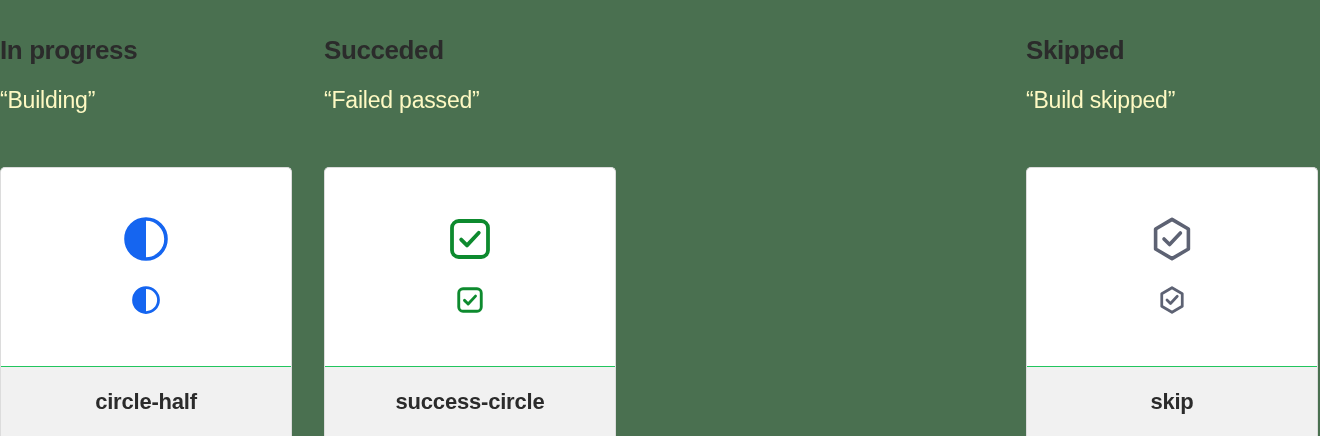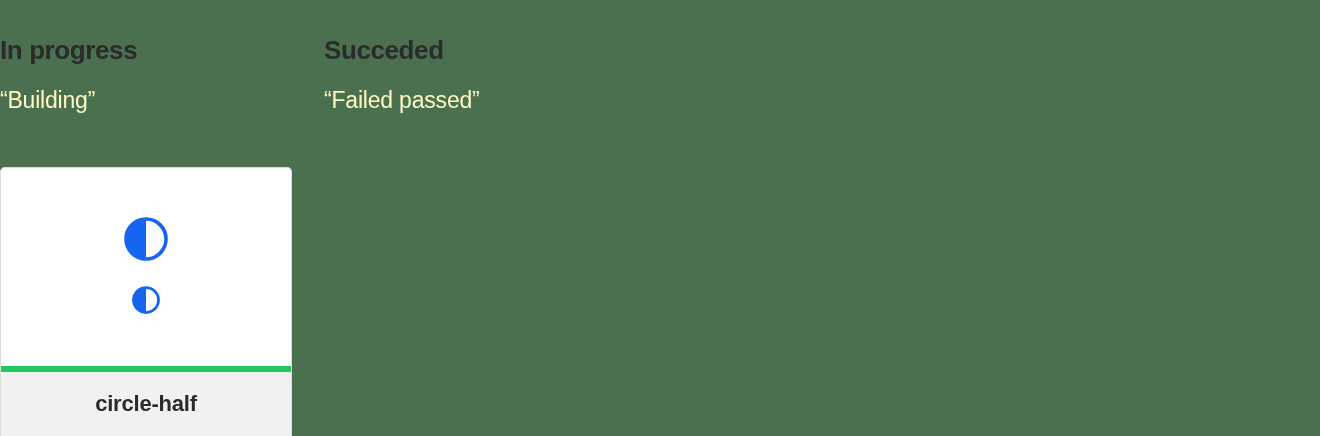--- a/index.html
+++ b/index.html
@@ -92,21 +92,21 @@
     justify-content: center;
   }
   .icon-slot.big  { width: 48px; height: 48px; }
   .icon-slot.small{ width: 30px; height: 30px; }
 
   .icon-slot svg { display: block; width: 100%; height: 100%; }
 
   .card-label {
     flex: 0 0 70px;
     background: #f1f1f1;
-    border-top: 6px solid #22c55e;
+    border-top: 1px solid #22c55e;
     display: flex;
     align-items: center;
     justify-content: center;
     font-size: 22px;
     font-weight: 700;
     letter-spacing: -0.2px;
     color: #2b2b2b;
     white-space: nowrap;
   }
 </style>
@@ -138,17 +138,62 @@
 
       </div>
       <div class="card-label">circle-half</div>
     </div>
   </div>
 
   <div class="column col-1">
     <div class="heading">Succeded</div>
     <div class="subheading">“Failed passed”</div>
 
+    <div class="card">
+      <div class="card-preview">
+
+        <div class="icon-slot big">
+          <svg viewBox="0 0 24 24" aria-hidden="true">
+            <rect x="3" y="3" width="18" height="18" rx="3.4" ry="3.4" fill="none" stroke="#0d8a2e" stroke-width="1.9"></rect>
+            <path d="M7.6 12.3 L10.5 15.2 L16.4 8.9" fill="none" stroke="#0d8a2e" stroke-width="1.9" stroke-linecap="round" stroke-linejoin="round"></path>
+          </svg>
+        </div>
+
+        <div class="icon-slot small">
+          <svg viewBox="0 0 24 24" aria-hidden="true">
+            <rect x="3" y="3" width="18" height="18" rx="3.4" ry="3.4" fill="none" stroke="#0d8a2e" stroke-width="2.3"></rect>
+            <path d="M7.6 12.3 L10.5 15.2 L16.4 8.9" fill="none" stroke="#0d8a2e" stroke-width="2.3" stroke-linecap="round" stroke-linejoin="round"></path>
+          </svg>
+        </div>
+
+      </div>
+      <div class="card-label">success-circle</div>
+    </div>
   </div>
 
 
+  <div class="column col-3">
+    <div class="heading">Skipped</div>
+    <div class="subheading">“Build skipped”</div>
+
+    <div class="card">
+      <div class="card-preview">
+
+        <div class="icon-slot big">
+          <svg viewBox="0 0 24 24" aria-hidden="true">
+            <path d="M12 2.2 L20.2 7.0 L20.2 17.0 L12 21.8 L3.8 17.0 L3.8 7.0 Z" fill="none" stroke="#5d6273" stroke-width="1.8" stroke-linejoin="round"></path>
+            <path d="M8.0 12.0 L10.8 14.8 L16.2 9.0" fill="none" stroke="#5d6273" stroke-width="1.8" stroke-linecap="round" stroke-linejoin="round"></path>
+          </svg>
+        </div>
+
+        <div class="icon-slot small">
+          <svg viewBox="0 0 24 24" aria-hidden="true">
+            <path d="M12 2.2 L20.2 7.0 L20.2 17.0 L12 21.8 L3.8 17.0 L3.8 7.0 Z" fill="none" stroke="#5d6273" stroke-width="2.2" stroke-linejoin="round"></path>
+            <path d="M8.0 12.0 L10.8 14.8 L16.2 9.0" fill="none" stroke="#5d6273" stroke-width="2.2" stroke-linecap="round" stroke-linejoin="round"></path>
+          </svg>
+        </div>
+
+      </div>
+      <div class="card-label">skip</div>
+    </div>
+  </div>
 
 </div>
 
 </body></html>

